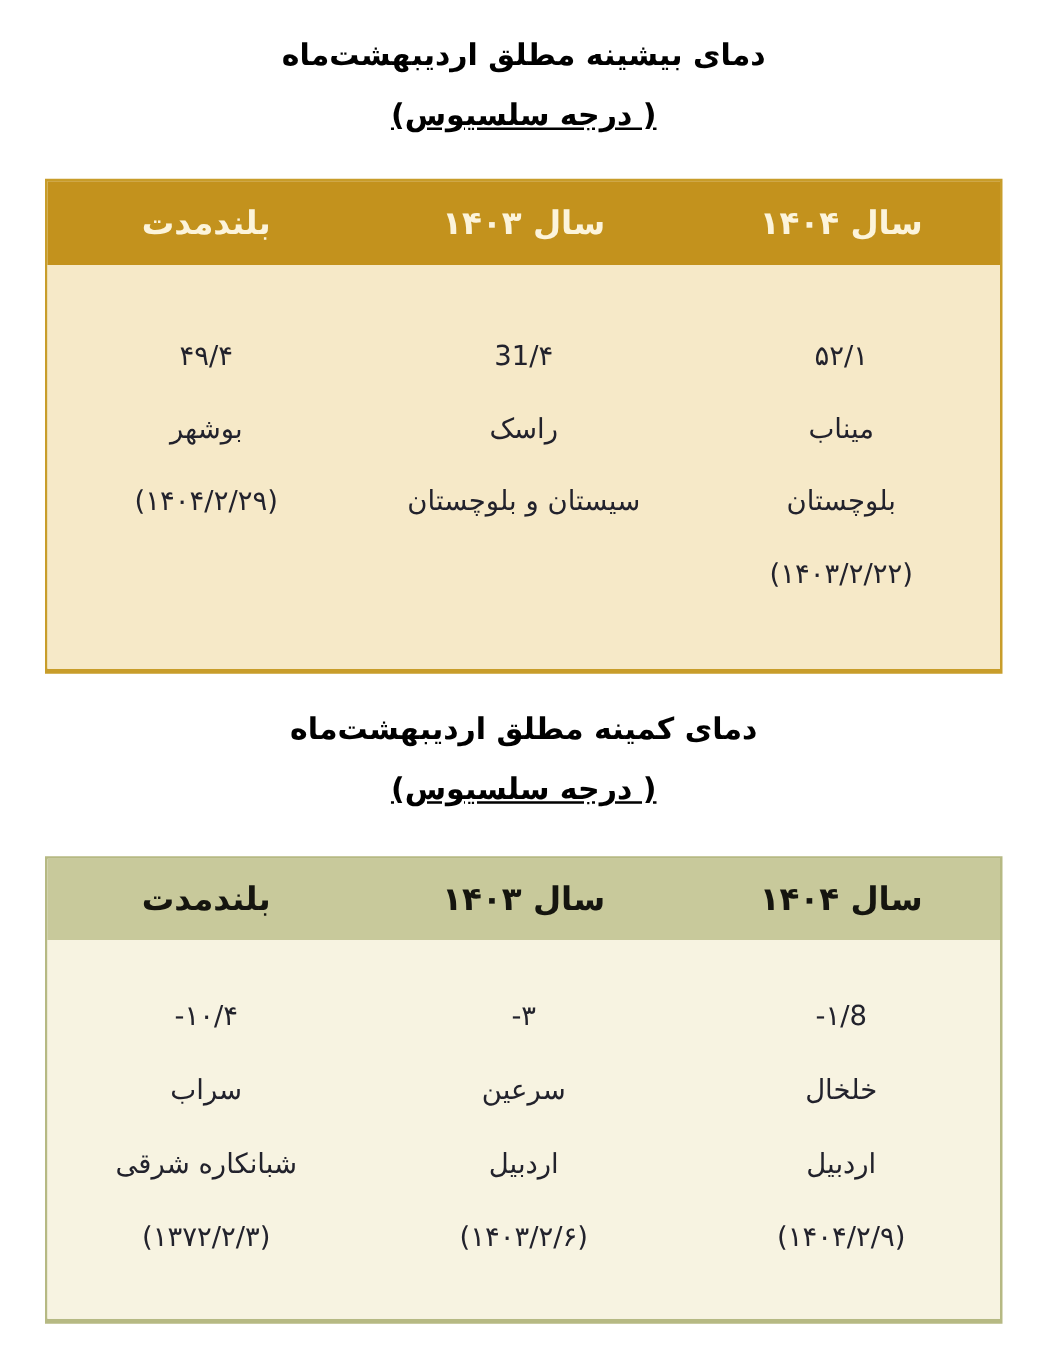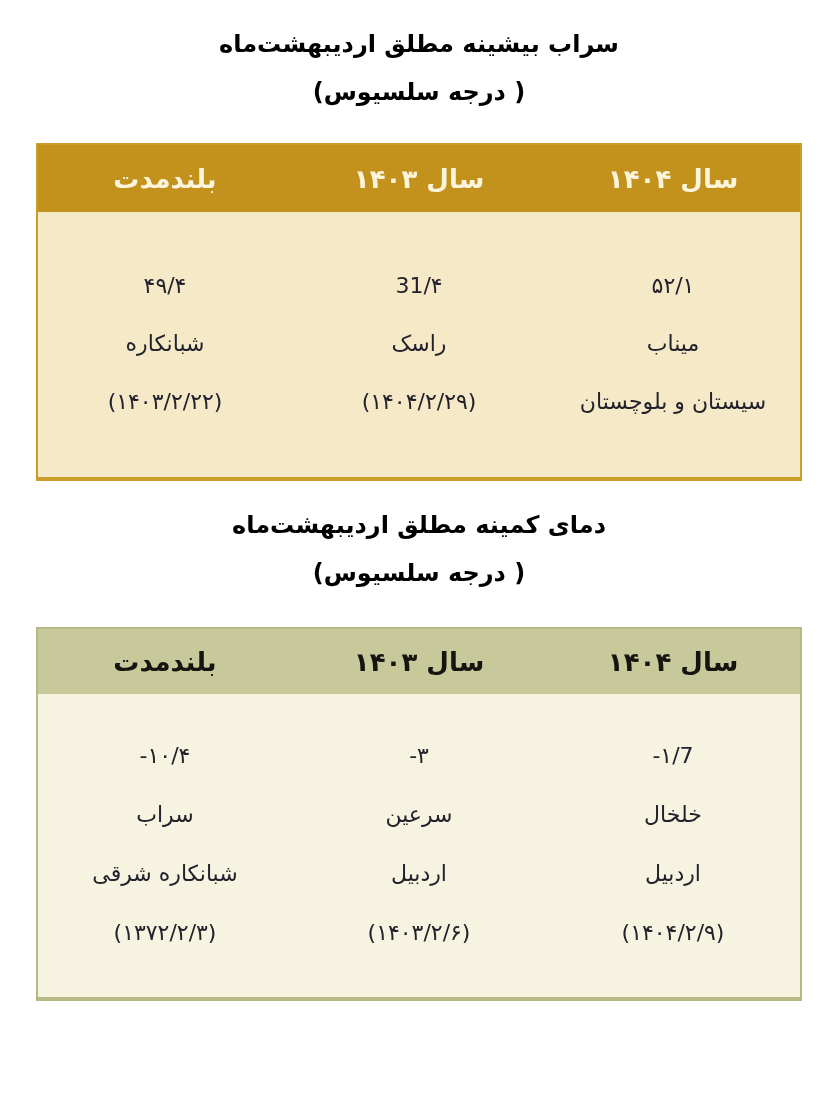--- a/index.html
+++ b/index.html
@@ -27,20 +27,21 @@
     line-height:36px;
     color:#000000;
   }
   .doc-subtitle{
     margin-top:12px;
     text-align:center;
     font-size:24px;
     font-weight:bold;
     line-height:36px;
     color:#000000;
+    text-decoration:underline;
   }
   .tbl{width:766px;box-sizing:border-box;}
   .tbl-max{
     margin-top:33px;
     border:2px solid #C89D2A;
     border-bottom-width:4px;
   }
   .tbl-min{
     margin-top:36px;
     border:2px solid #B6B983;
@@ -88,21 +89,21 @@
   .tbody-min .td{height:59px;}
   .num{letter-spacing:0.5px;}
 </style>
 </head>
 <body>
 
 <div class="page">
   <div class="content">
 
     <section>
-      <div class="doc-title">سراب بیشینه مطلق اردیبهشت‌ماه</div>
+      <div class="doc-title">دمای بیشینه مطلق اردیبهشت‌ماه</div>
       <div class="doc-subtitle">( درجه سلسیوس)</div>
 
       <div class="tbl tbl-max">
         <div class="thead thead-max">
           <div class="th">سال ۱۴۰۴</div>
           <div class="th">سال ۱۴۰۳</div>
           <div class="th">بلندمدت</div>
         </div>
         <div class="tbody tbody-max">
 
@@ -112,21 +113,22 @@
           <div class="td num">
               <span dir="ltr">31/۴</span>
             </div>
           <div class="td num">
               <span dir="ltr">۴۹/۴</span>
             </div>
 
           <div class="td">میناب</div>
           <div class="td">راسک</div>
 
-          <div class="td">شبانکاره</div>
+          <div class="td">بوشهر</div>
+          <div class="td">بلوچستان</div>
           <div class="td">سیستان و بلوچستان</div>
 
           <div class="td num">
               <span dir="ltr">(۱۴۰۴/۲/۲۹)</span>
             </div>
           <div class="td num">
               <span dir="ltr">(۱۴۰۳/۲/۲۲)</span>
             </div>
 
         </div>
@@ -139,21 +141,21 @@
 
       <div class="tbl tbl-min">
         <div class="thead thead-min">
           <div class="th">سال ۱۴۰۴</div>
           <div class="th">سال ۱۴۰۳</div>
           <div class="th">بلندمدت</div>
         </div>
         <div class="tbody tbody-min">
 
           <div class="td num">
-              <span dir="ltr">-۱/7</span>
+              <span dir="ltr">-۱/8</span>
             </div>
           <div class="td num">
               <span dir="ltr">-۳</span>
             </div>
           <div class="td num">
               <span dir="ltr">-۱۰/۴</span>
             </div>
 
           <div class="td">خلخال</div>
           <div class="td">سرعین</div>

